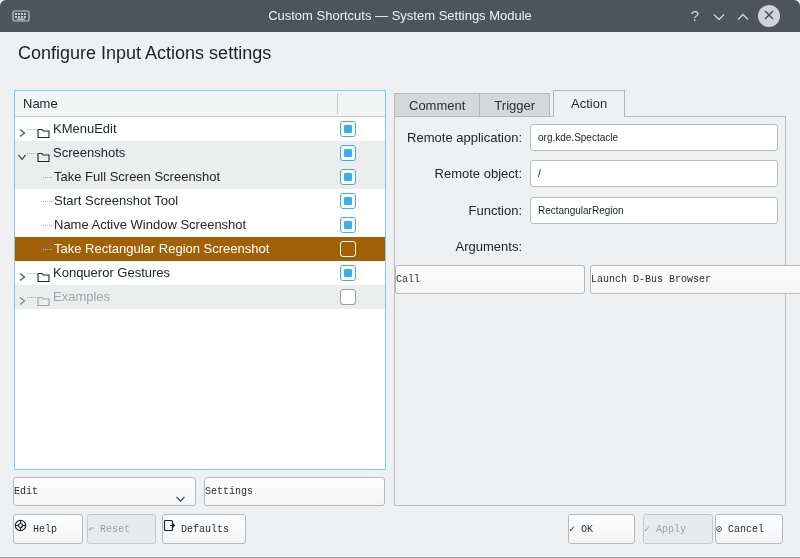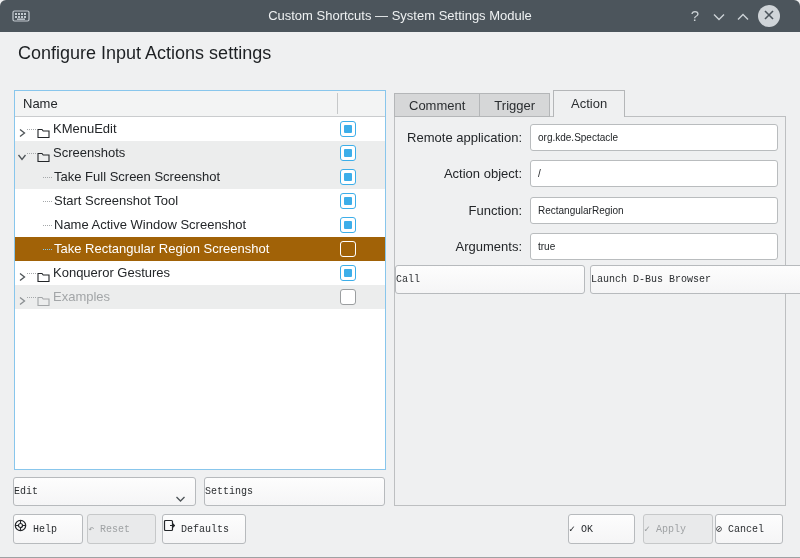--- a/index.html
+++ b/index.html
@@ -217,28 +217,27 @@
   <div class="tabbar">
     <div class="tab">Comment</div>
     <div class="tab">Trigger</div>
     <div class="tab active">Action</div>
   </div>
   <div class="frame"></div>
 
   <div class="flabel" style="top:124px">Remote application:</div>
   <input class="finput" style="top: 124px;" value="org.kde.Spectacle">
 
-  <div class="flabel" style="top:160px">Action object:</div>
+  <div class="flabel" style="top:160px">Remote object:</div>
   <input class="finput" style="top: 160px;" value="/">
 
   <div class="flabel" style="top:197px">Function:</div>
   <input class="finput" style="top: 197px;" value="RectangularRegion">
 
   <div class="flabel" style="top:233px">Arguments:</div>
-  <input class="finput" style="top: 233px;" value="true">
 
   <button class="btn btn-call">Call</button>
   <button class="btn btn-launch">Launch D-Bus Browser</button>
 
   <button class="btn btn-edit">
     <span>Edit</span>
     <span class="edit-chev"><svg width="11" height="8" viewBox="0 0 11 8">
           <polyline points="1.5,2 5.5,6 9.5,2" fill="none" stroke="#4d5357" stroke-width="1.3"></polyline>
         </svg></span>
   </button>

